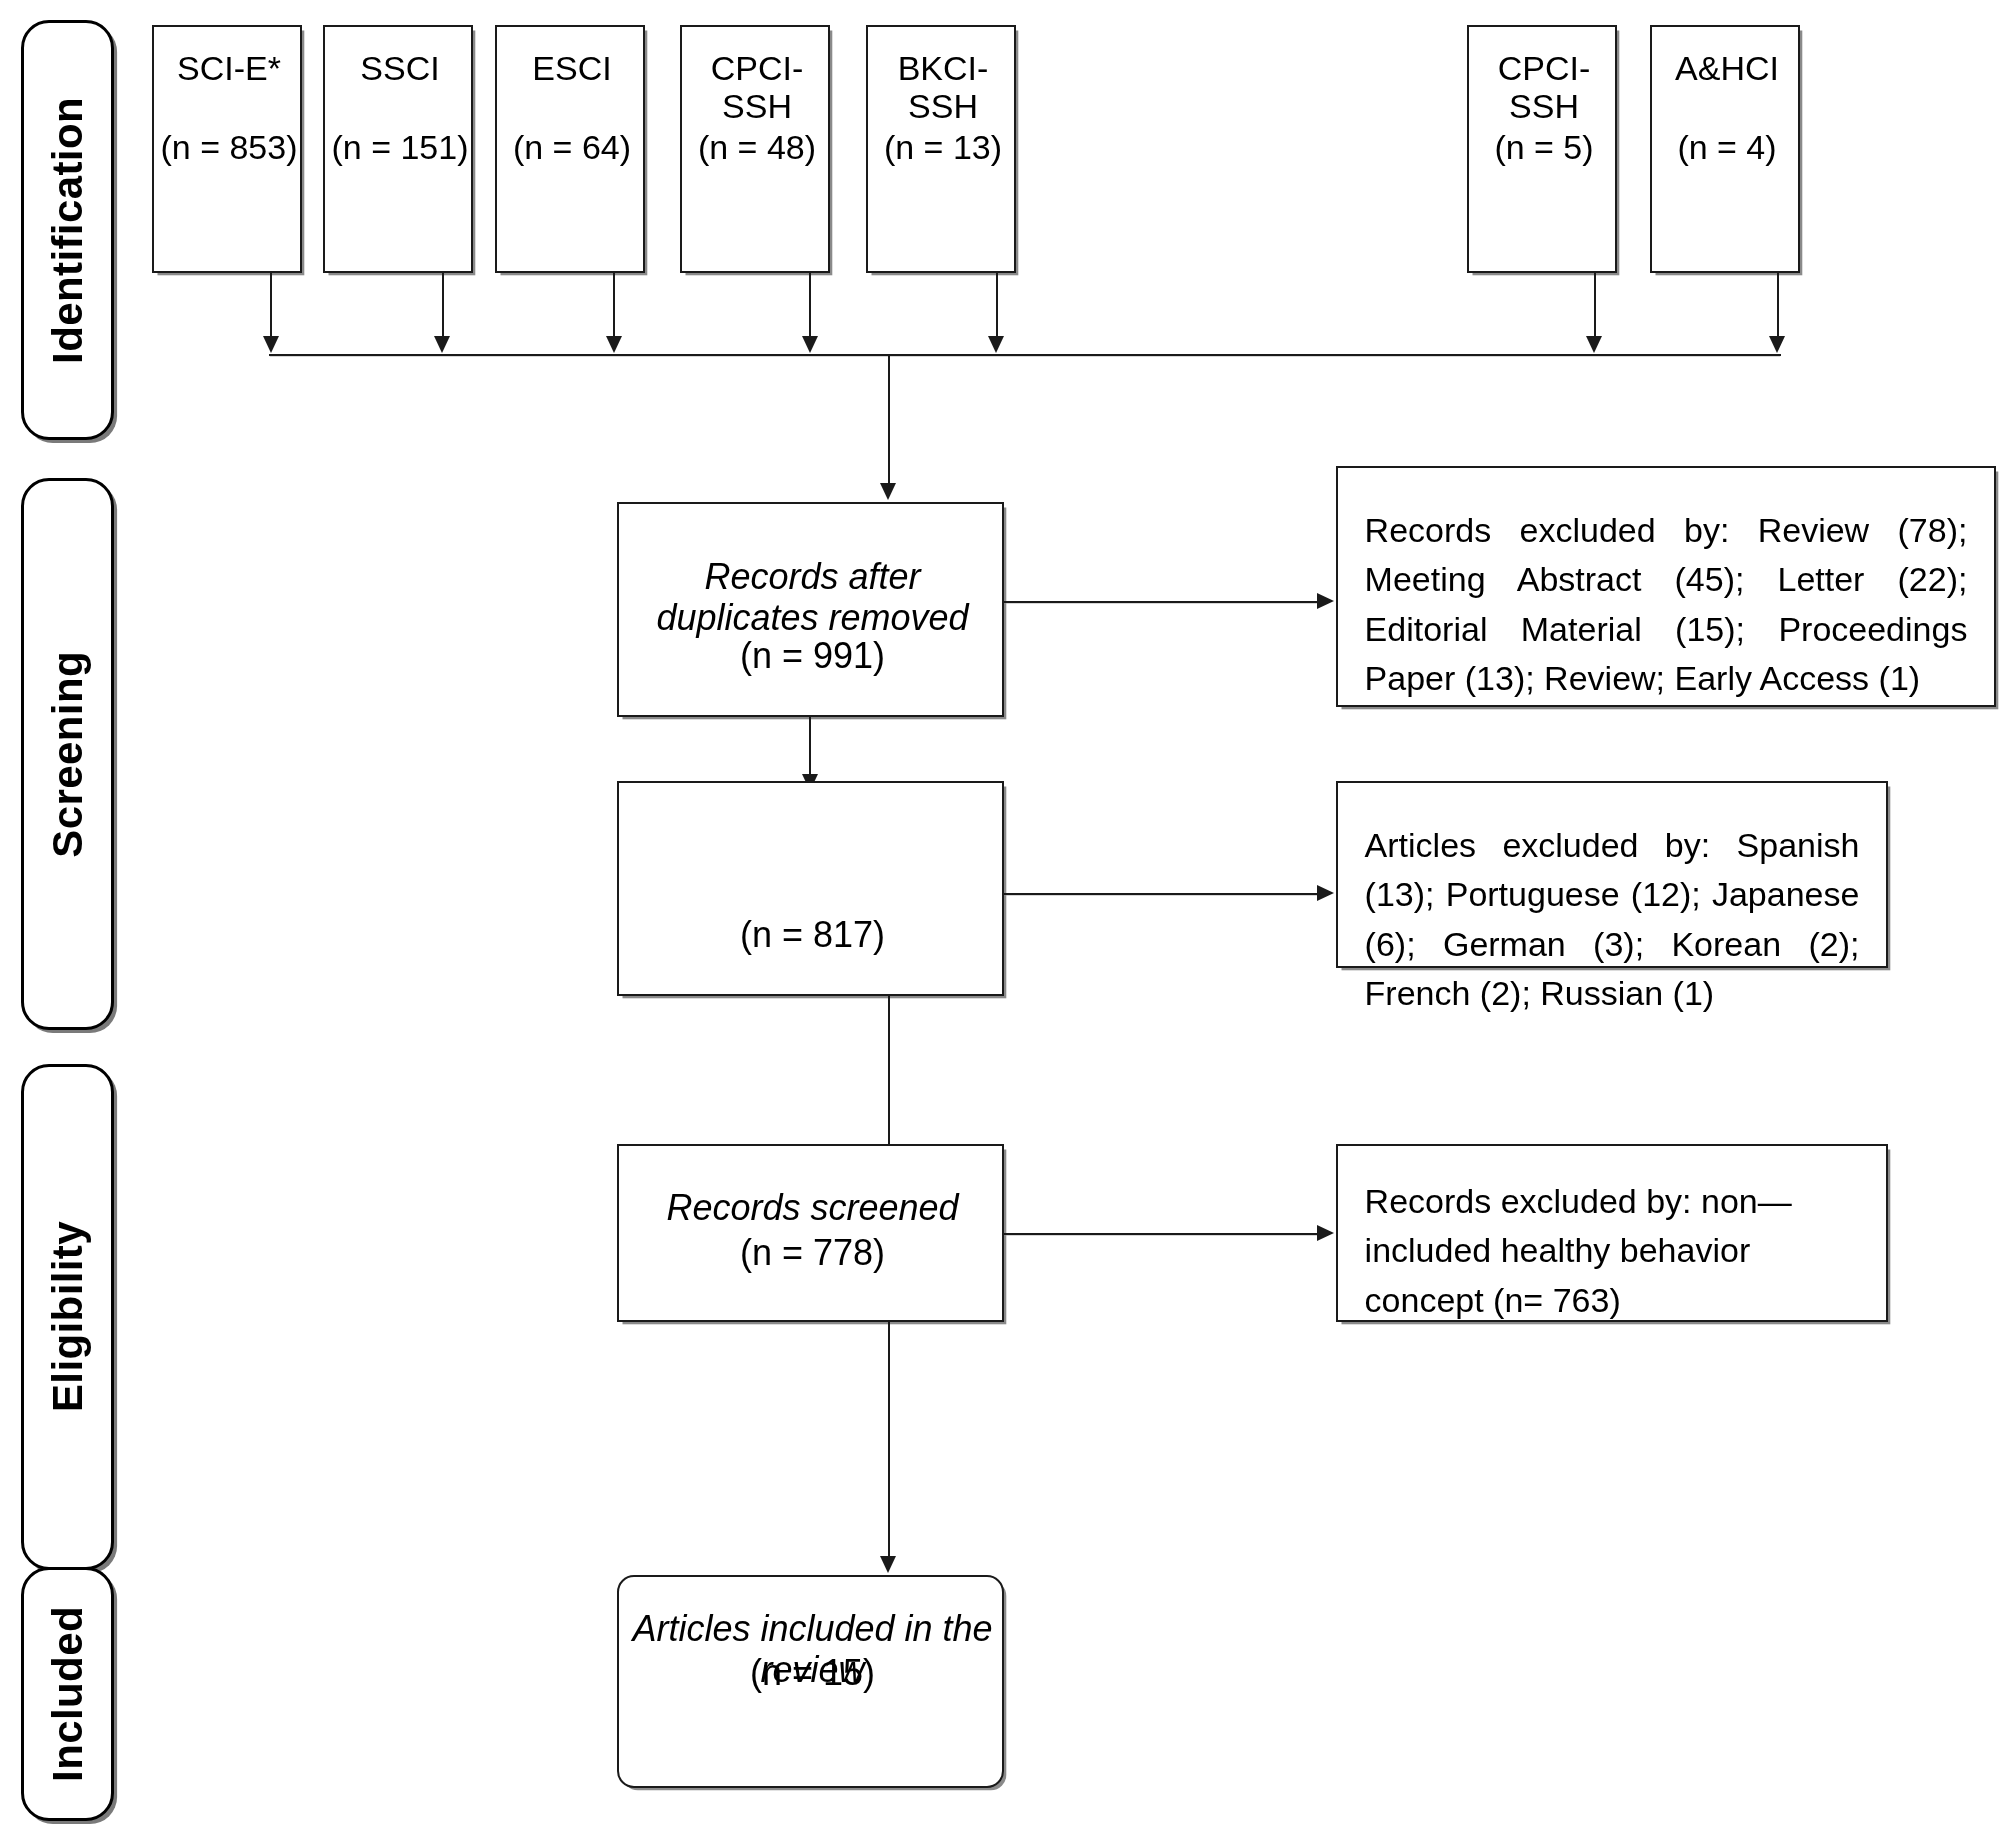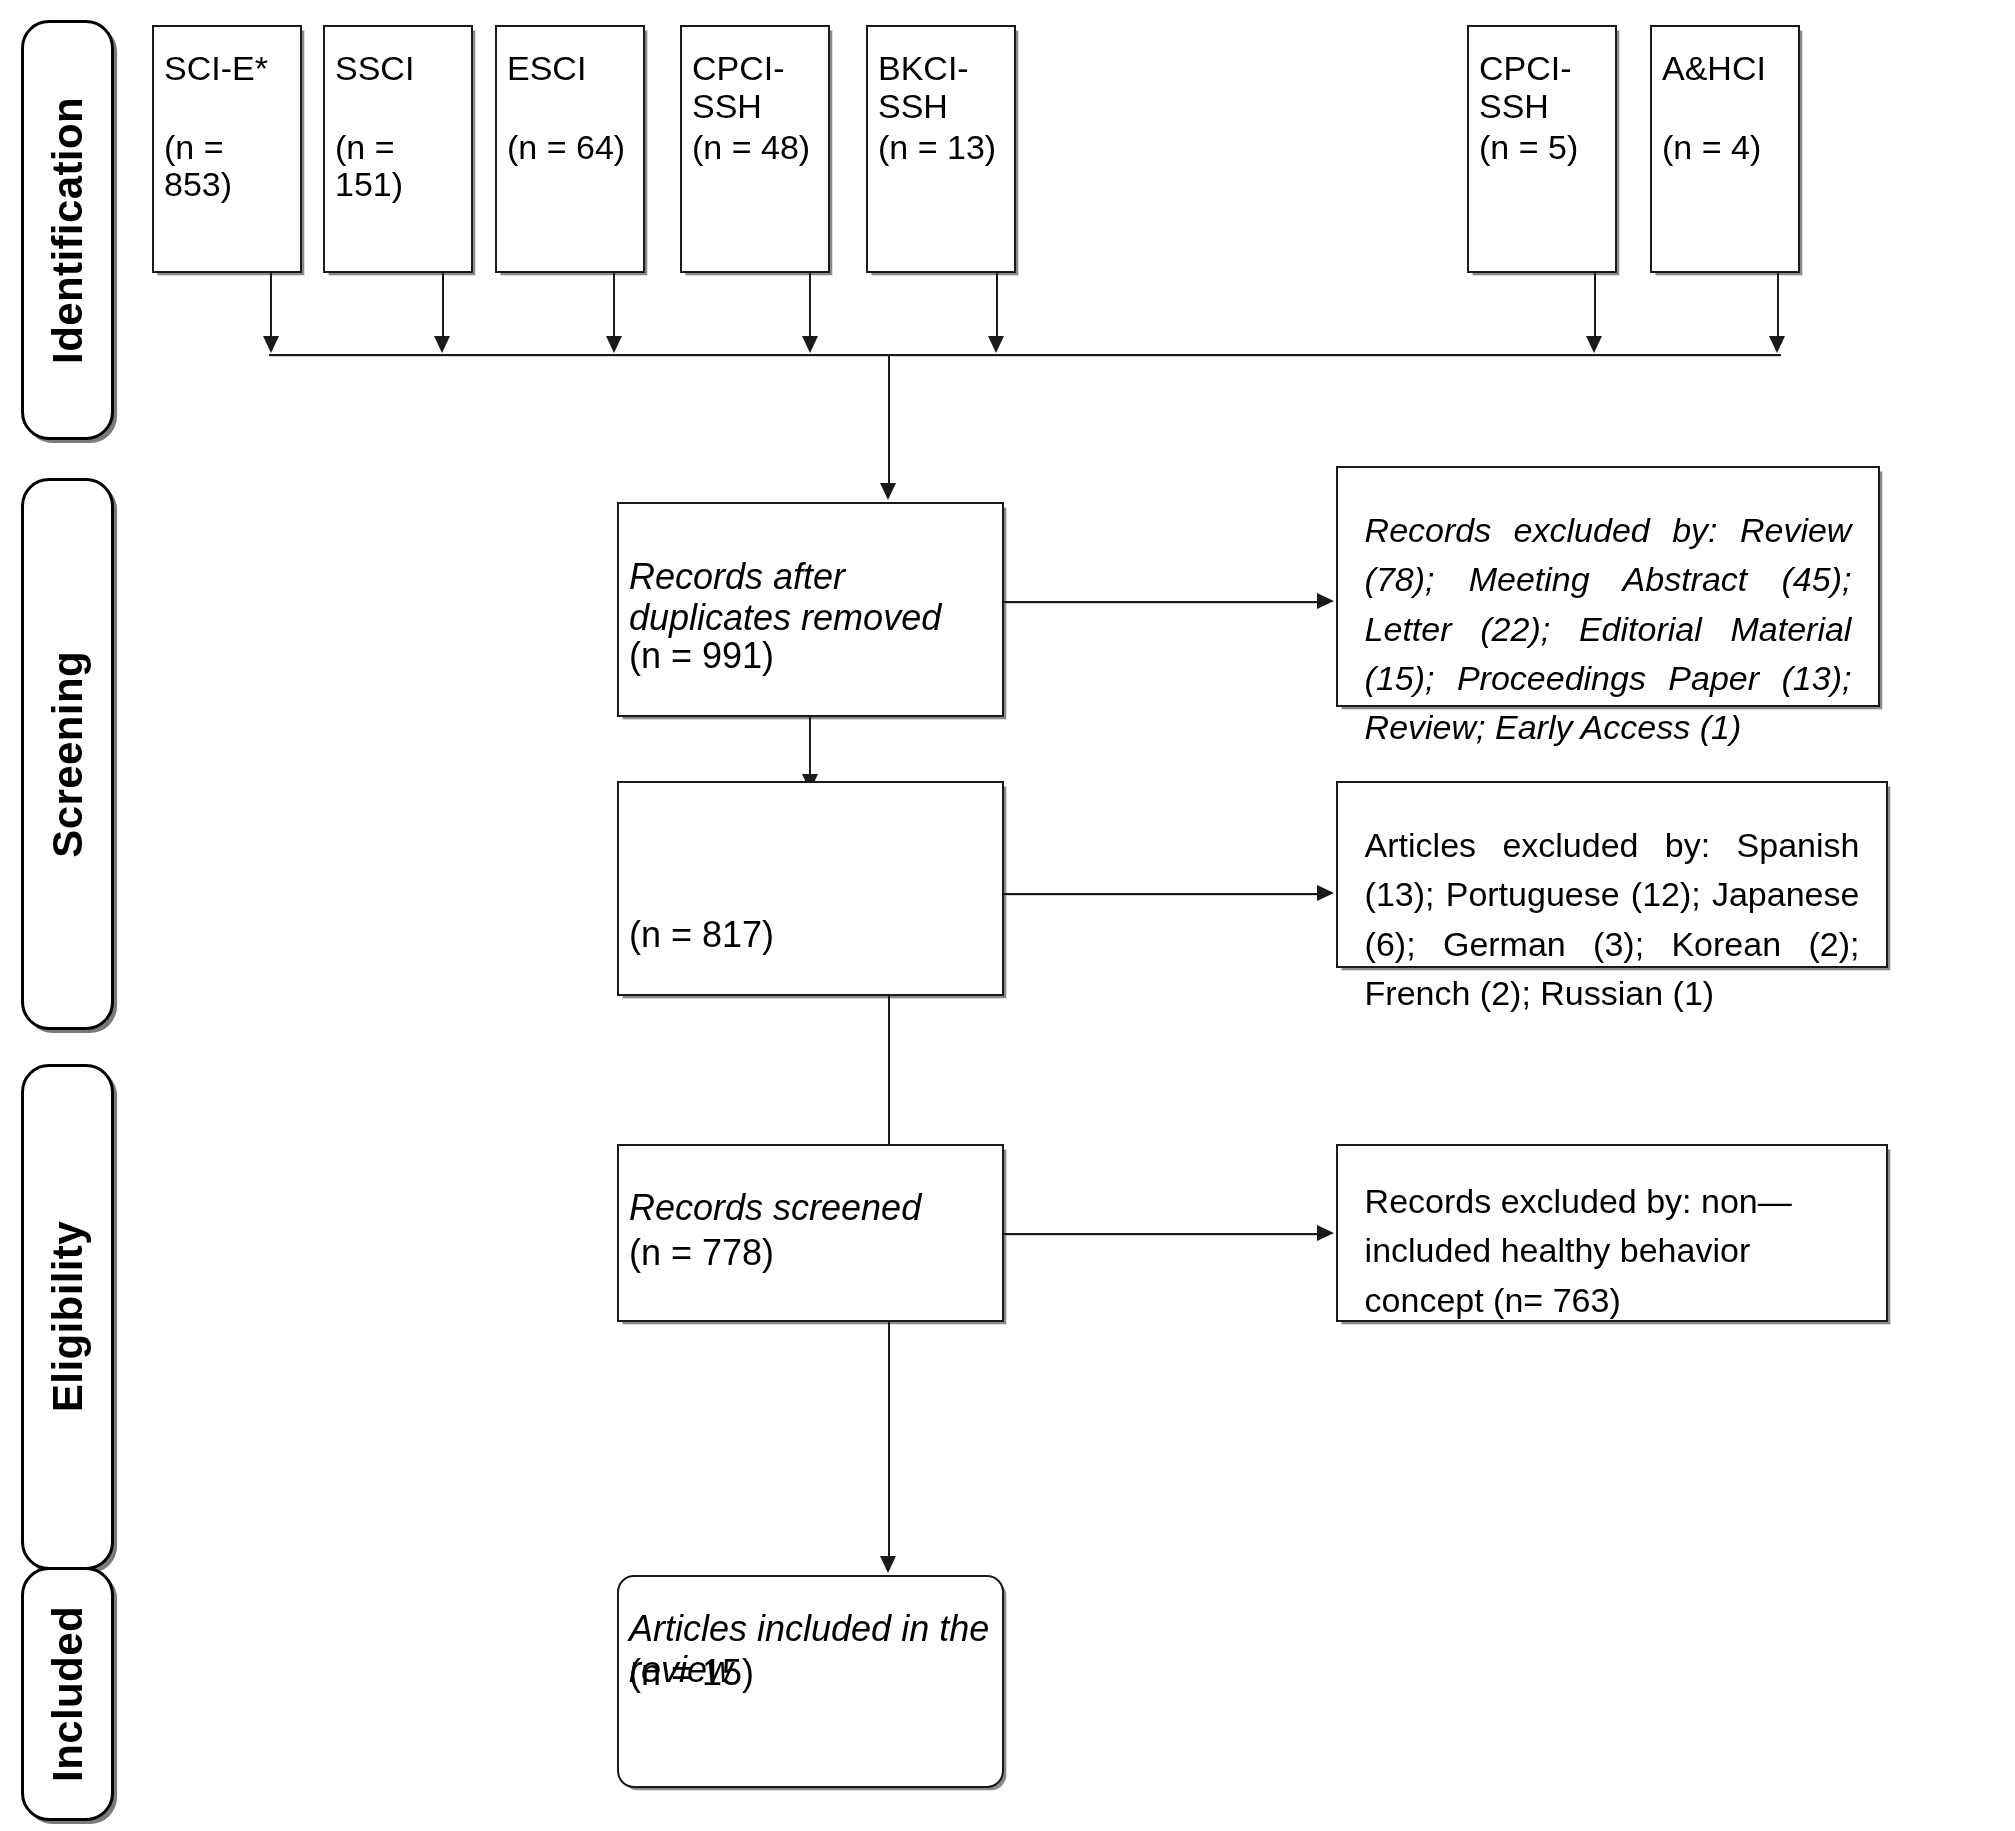--- a/index.html
+++ b/index.html
@@ -44,22 +44,23 @@
   
   .flowbox {
     position: absolute;
     box-sizing: border-box;
     border: 2.3px solid #1a1a1a;
     background: #ffffff;
     box-shadow: 3.9px 3.9px 0 -1.6px #8a8a8a;
   }
   .flowbox .inner {
     position: absolute;
-    left: 10px;
+    left: 4px;
     right: 0;
+    text-align: center;
   }
 
   .src-title {
     font-size: 34px;
     line-height: 1.1;
     top: 23.4px;
   }
   .src-count {
     font-size: 34px;
     line-height: 1.1;
@@ -197,21 +198,21 @@
   <div class="hline" style="left:269px; top:354px; width:1512px;"></div>
 
   <div class="vline" style="left:888px; top:354px; height:131px;"></div>
   <div class="arrow-down" style="left:880px; top:483px;"></div>
 
   <div class="flowbox" style="left:617px; top:502px; width:387px; height:215px;">
     <div class="inner mid-title" style="top:52px;">Records after duplicates removed</div>
     <div class="inner mid-count" style="top:131px;">(n = 991)</div>
   </div>
 
-  <div class="flowbox" style="left:1336px; top:466px; width:544px; height:241px;font-style:italic;">
+  <div class="flowbox" style="left:1336px; top:466px; width:660px; height:241px;">
     <div class="excl-text" style="top:38px;">Records excluded by: Review (78); Meeting Abstract (45); Letter (22); Editorial Material (15); Proceedings Paper (13); Review; Early Access (1)</div>
   </div>
 
   <div class="hline" style="left:1004px; top:601px; width:315px;"></div>
   <div class="arrow-right" style="left:1317px; top:593px;"></div>
 
   <div class="vline" style="left:809px; top:717px; height:59px;"></div>
   <div class="arrow-down" style="left:802px; top:774px;"></div>
 
   <div class="flowbox" style="left:617px; top:781px; width:387px; height:215px;">

